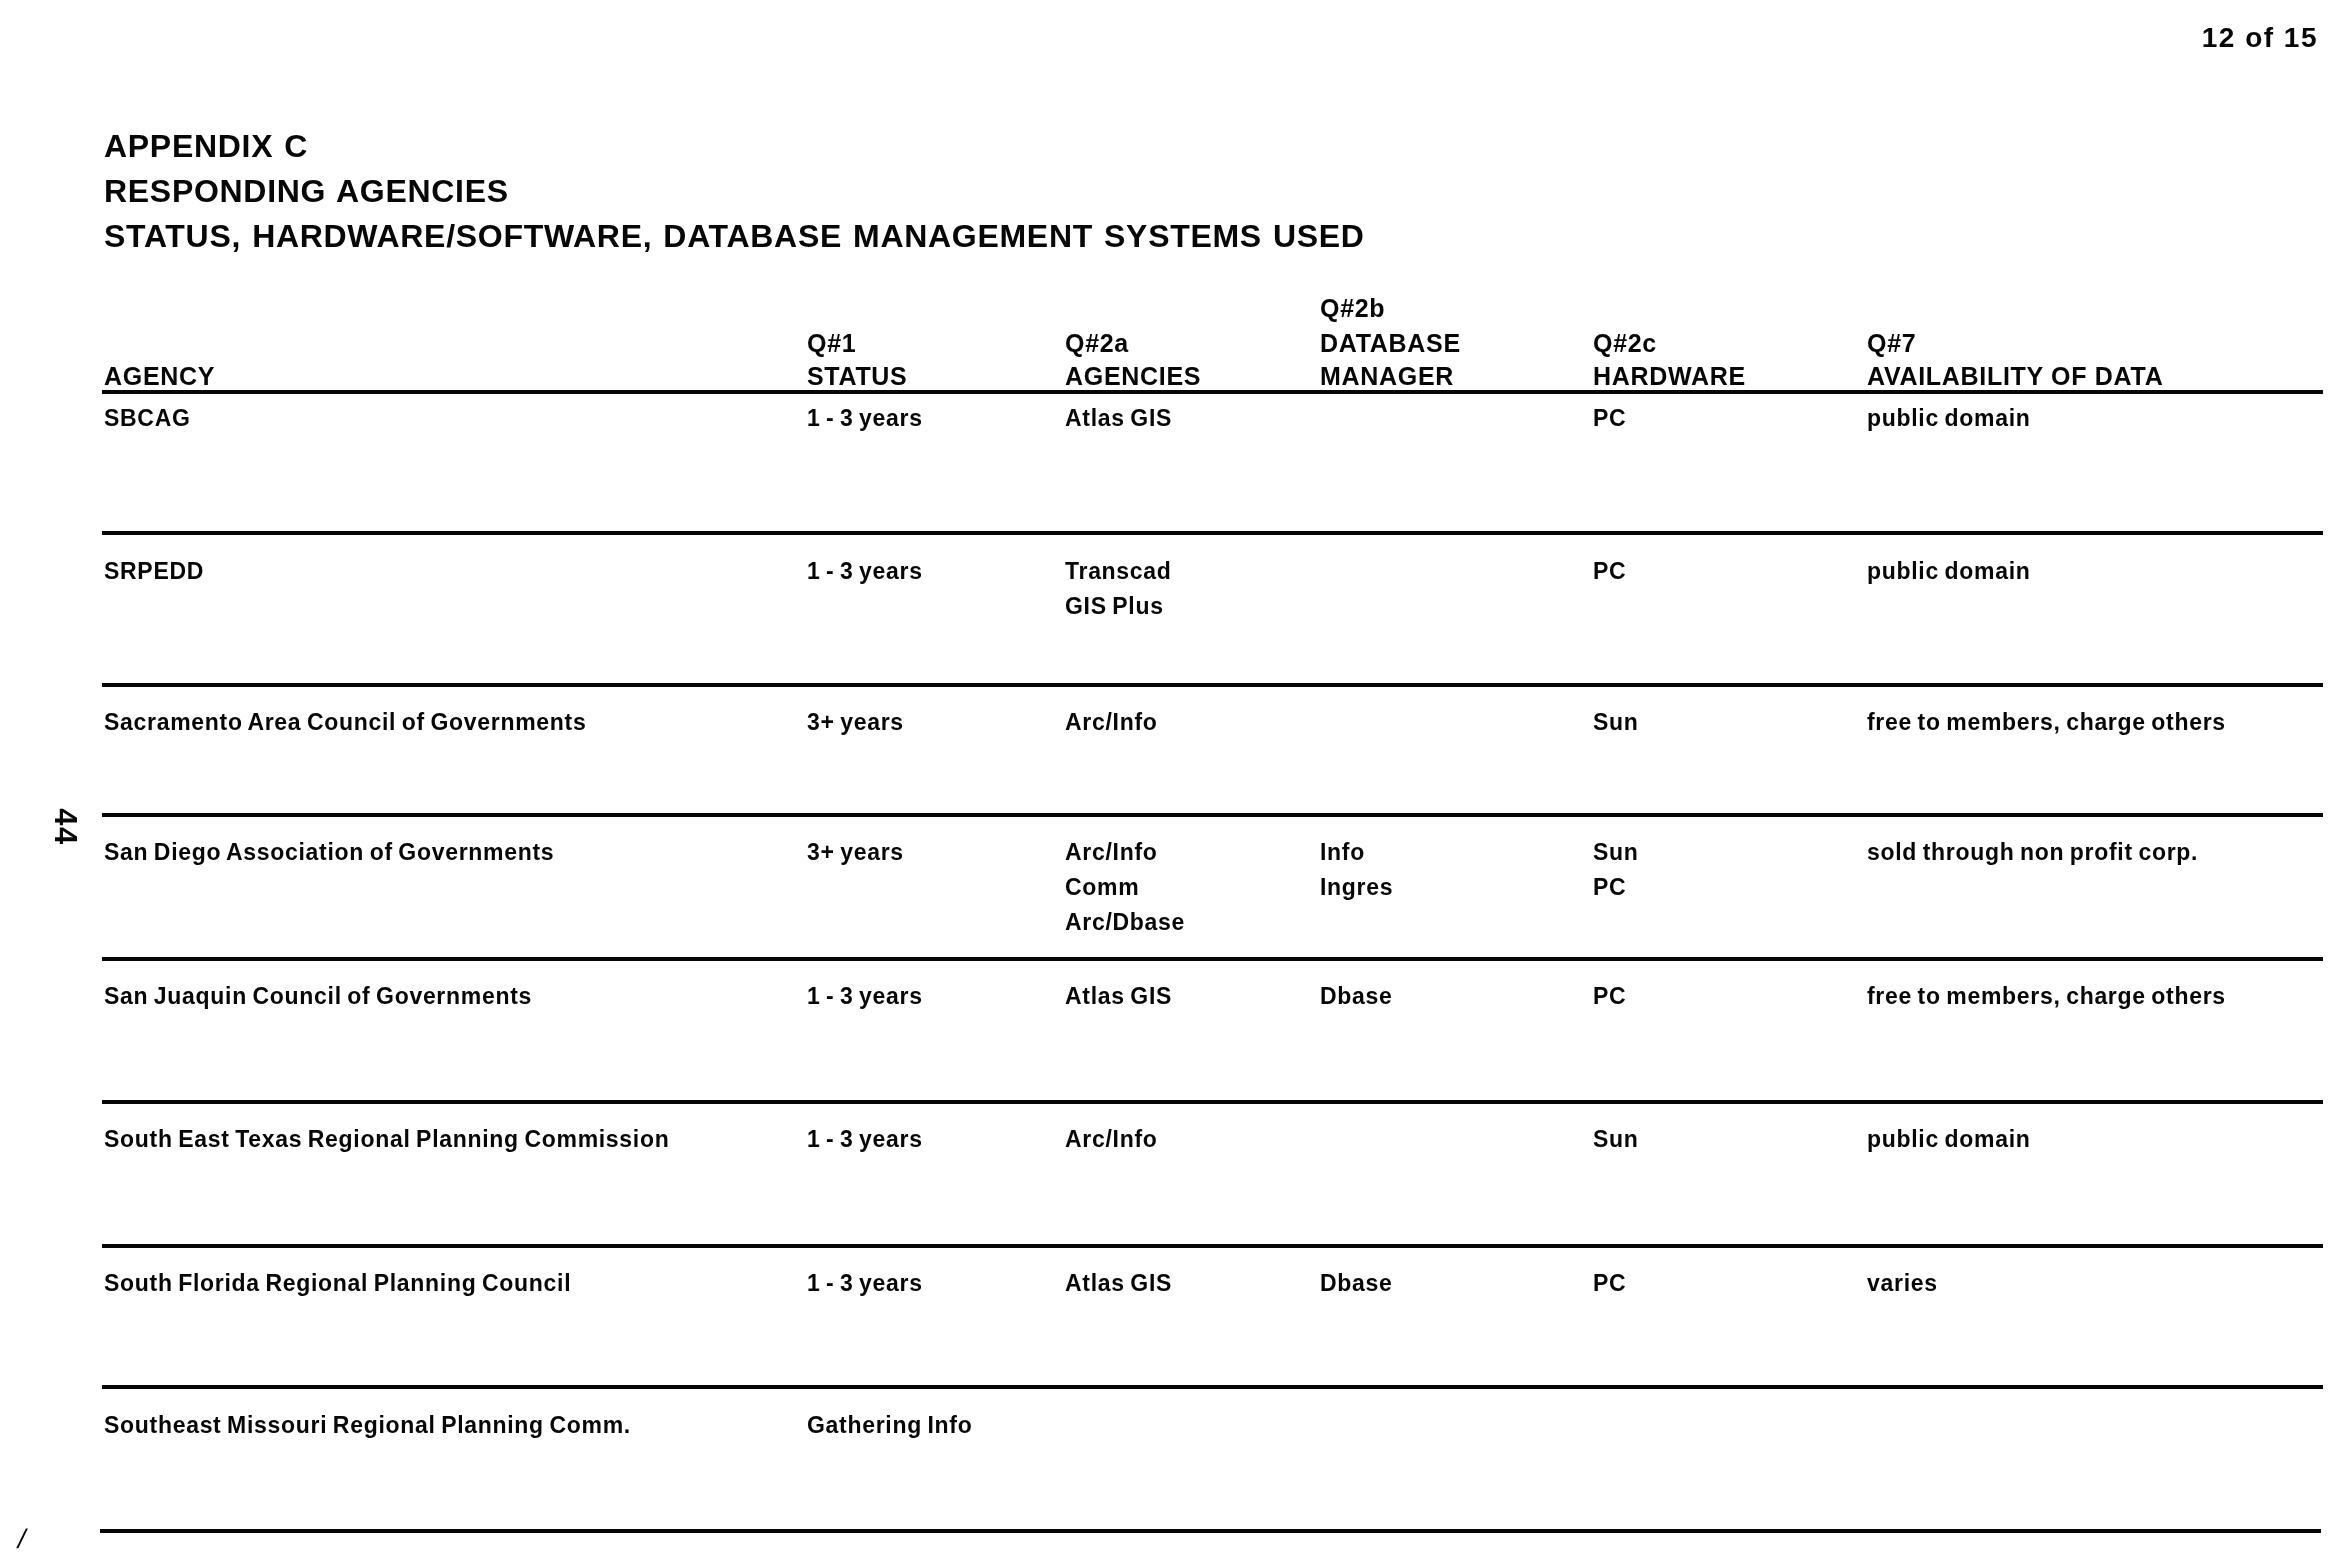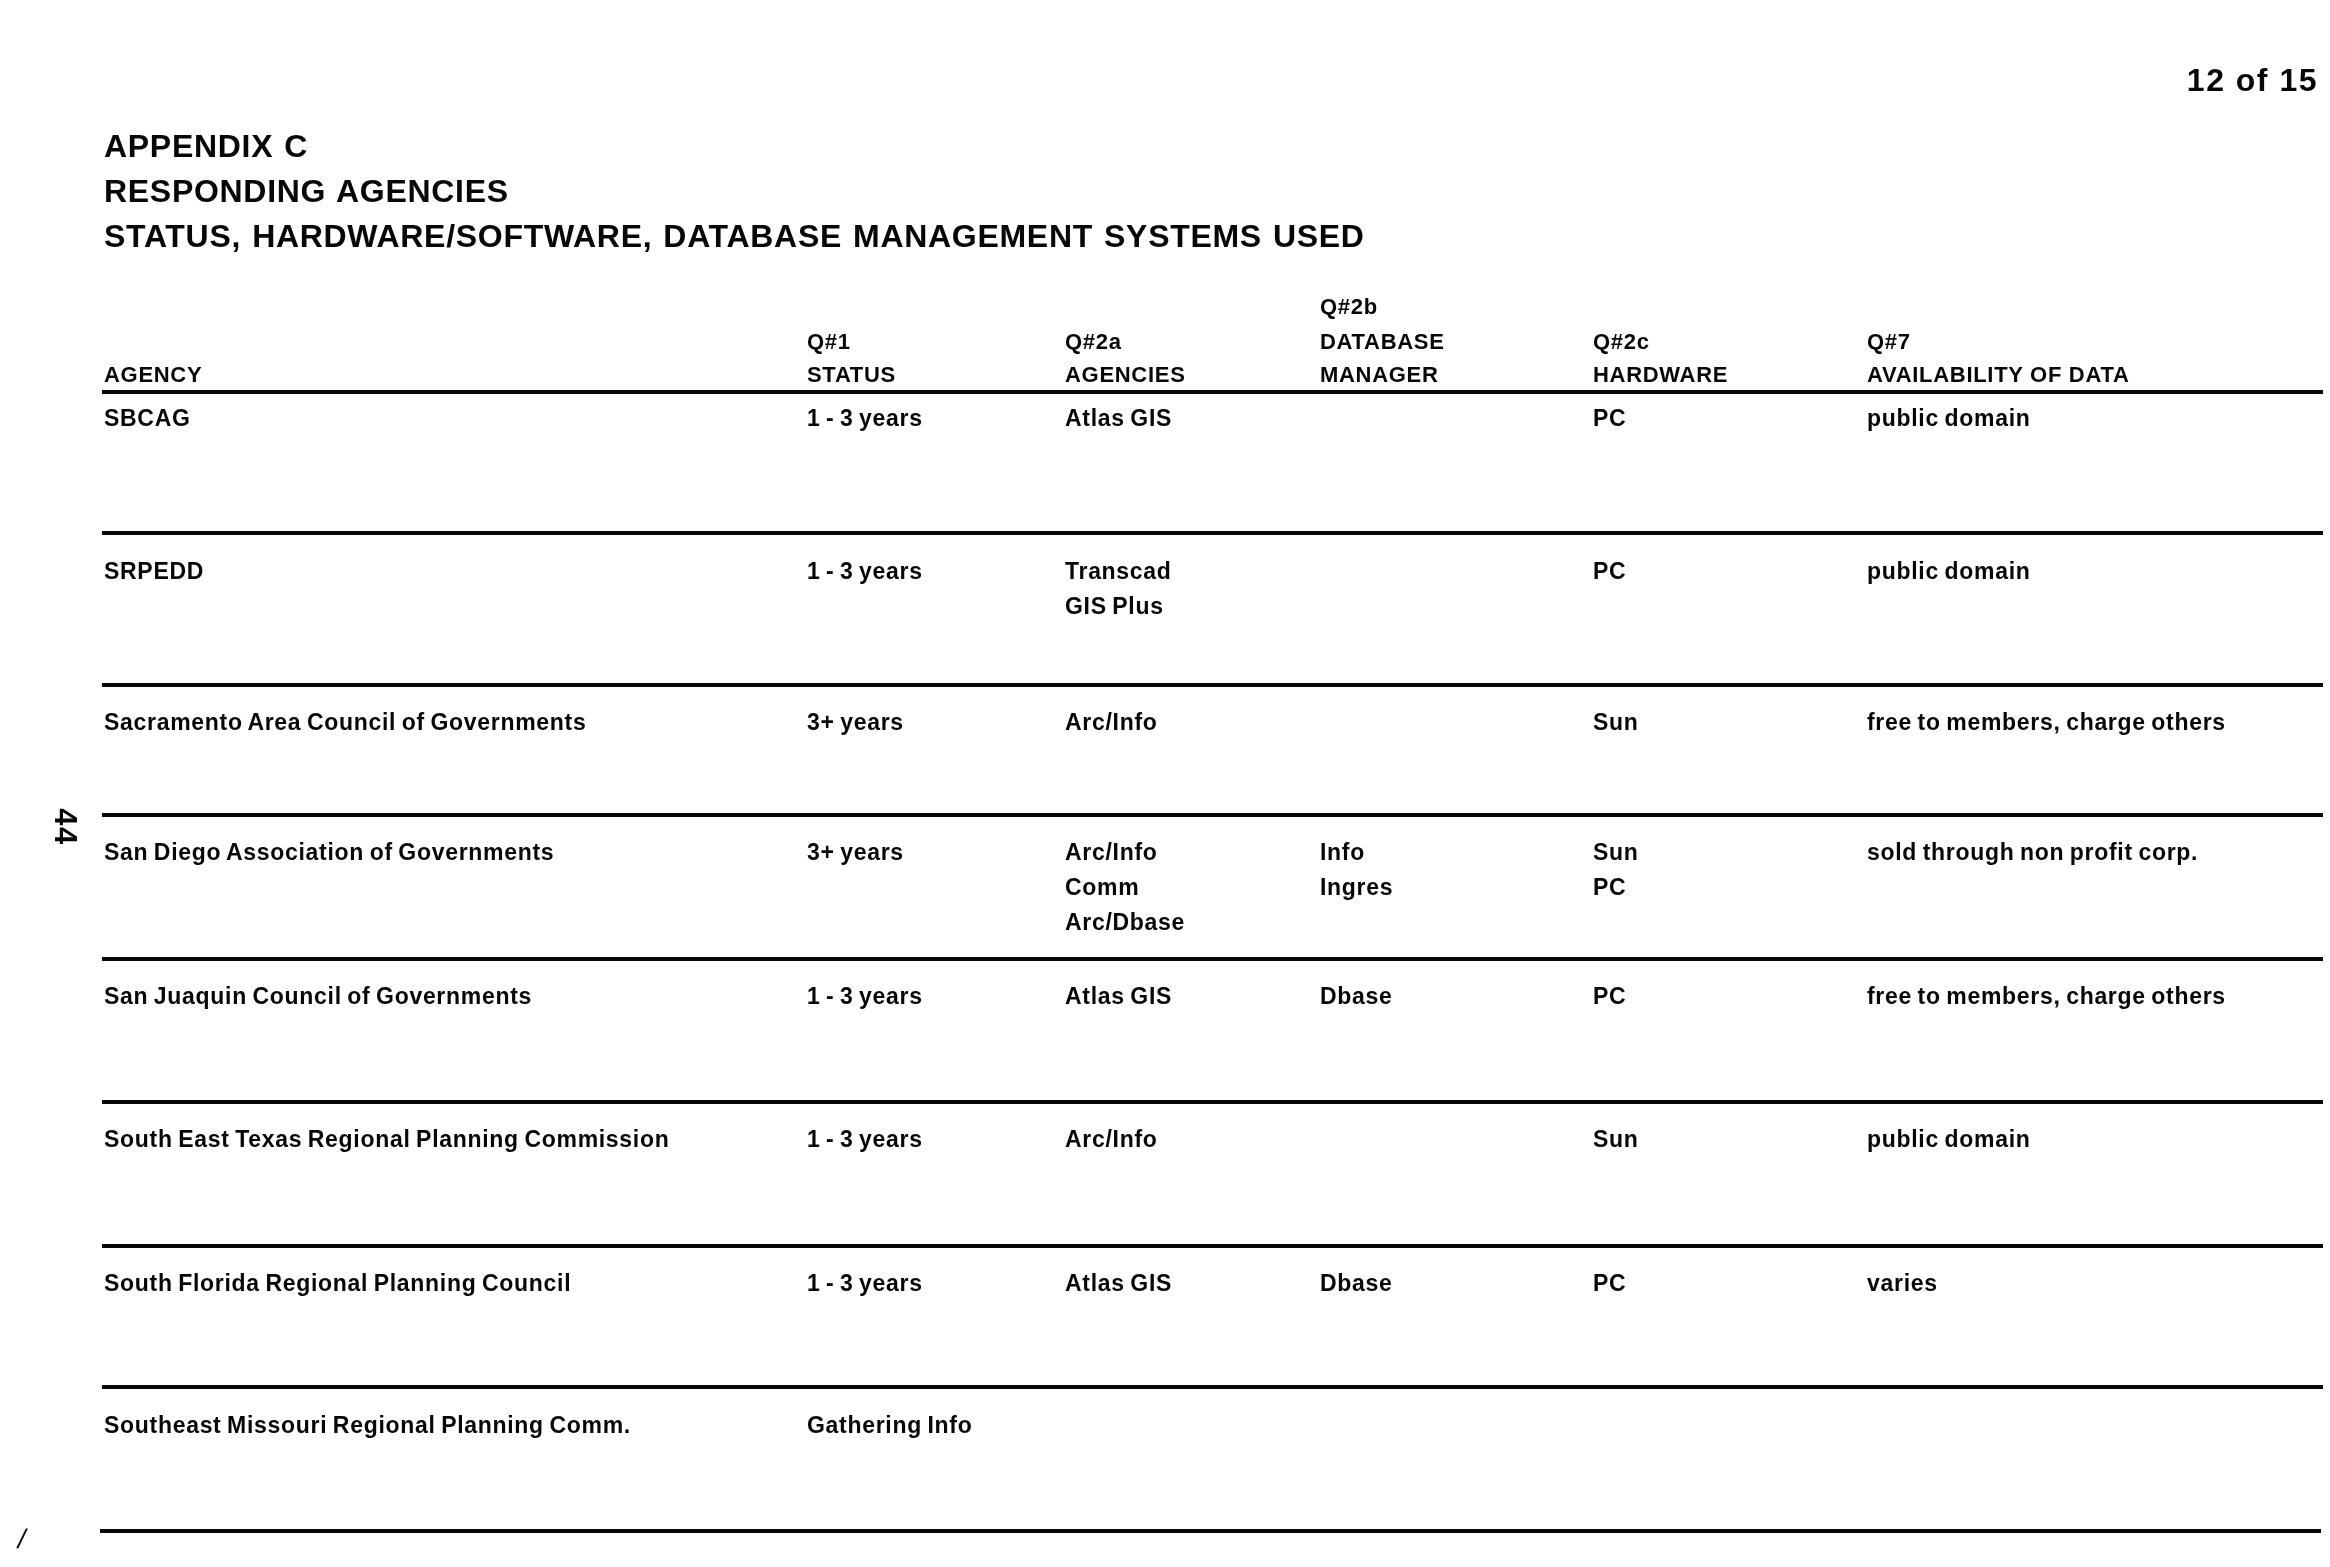--- a/index.html
+++ b/index.html
@@ -3,33 +3,33 @@
 <meta charset="utf-8">
 <style>
   html,body{margin:0;padding:0;}
   body{
     width:2330px;height:1567px;background:#ffffff;
     font-family:"Liberation Sans",sans-serif;color:#070707;
     position:relative;overflow:hidden;
   }
   .page{position:absolute;inset:0;}
   
-  .corner{position:absolute;top:22px;right:12px;font-size:32px;font-weight:700;letter-spacing:1.5px;margin-top:40px;}
+  .corner{position:absolute;top:22px;right:12px;font-size:28px;font-weight:700;letter-spacing:1.5px;}
   
   .margin-num{
     position:absolute;left:46px;top:809px;font-size:31px;font-weight:700;
     transform:rotate(90deg);transform-origin:center;display:inline-block;letter-spacing:1.5px;
   }
   
   .title-block{
     position:absolute;left:104px;top:124px;width:2219px;text-align:left;
     font-weight:700;font-size:32px;line-height:45px;letter-spacing:0.7px;word-spacing:1.5px;
   }
   
-  .hdr{position:absolute;font-weight:700;font-size:22px;letter-spacing:0.7px;white-space:nowrap;}
+  .hdr{position:absolute;font-weight:700;font-size:25px;letter-spacing:0.7px;white-space:nowrap;}
   .c1{left:104px;} .c2{left:807px;text-align:right;} .c3{left:1065px;} .c4{left:1320px;} .c5{left:1593px;} .c6{left:1867px;}
   .t1{top:294px;} .t2{top:329px;} .t3{top:362px;}
   
   .rule{position:absolute;left:102px;width:2221px;height:3.7px;background:#060606;}
   .rule.thick{height:4.4px;}
   
   .row{position:absolute;left:0;width:2330px;}
   .cell{
     position:absolute;top:0;font-size:23px;font-weight:700;
     letter-spacing:0.7px;word-spacing:-1.5px;white-space:nowrap;line-height:35px;

